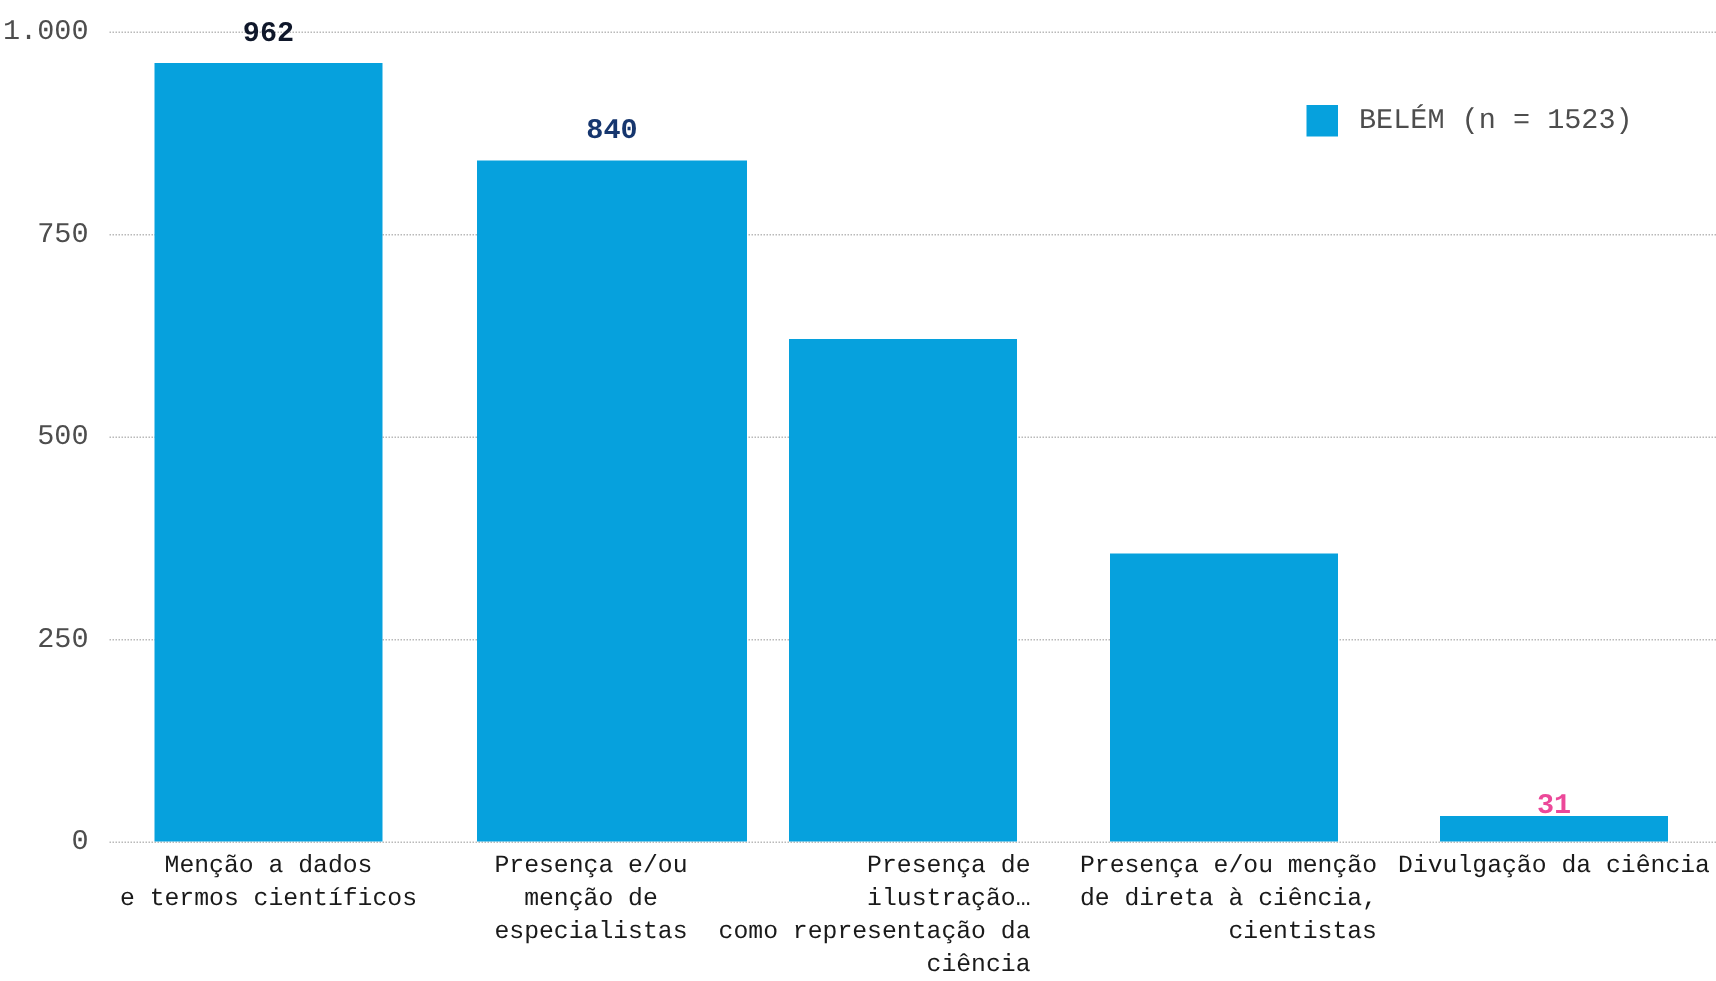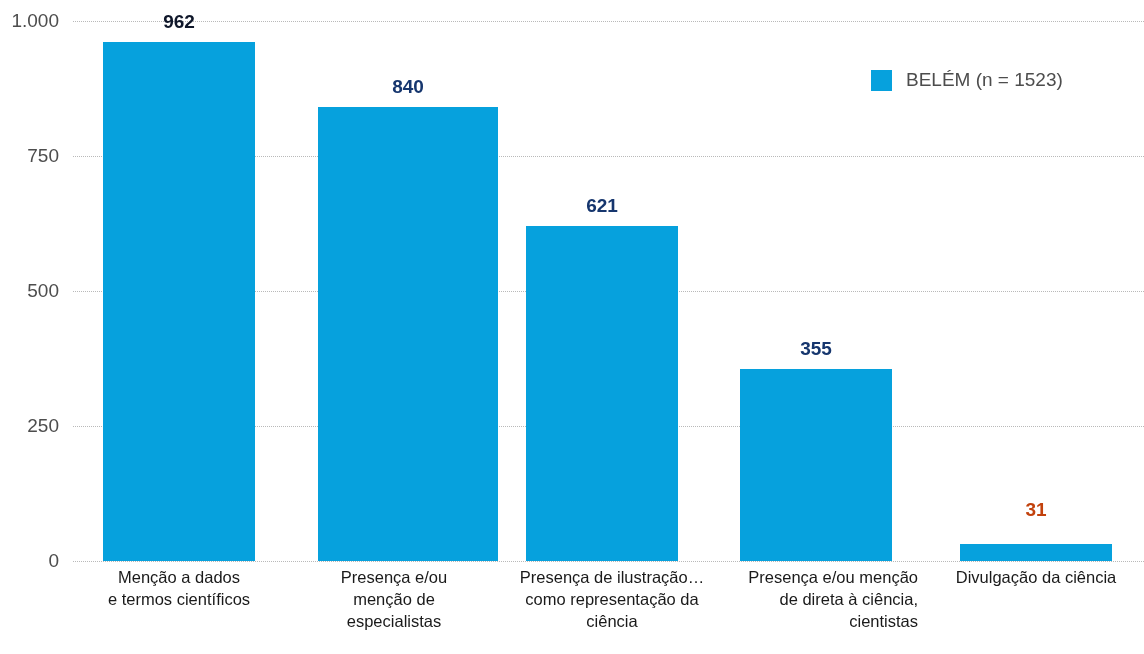--- a/index.html
+++ b/index.html
@@ -12,20 +12,21 @@
     height: 654px;
     font-family: "Liberation Sans", sans-serif;
     overflow: hidden;
   }
 
   #chart-root {
     position: relative;
     width: 1144px;
     height: 654px;
     background: #ffffff;
+    font-family: Liberation Mono, monospace;
   }
 
   
   
   .plot-area {
     position: absolute;
     left: 73px;
     top: 21px;
     width: 1071px;
     height: 540px;
@@ -148,40 +149,38 @@
       <div class="bar-value" style="bottom: 528.5px; color: #0f172a;">962</div>
       <div class="bar-rect" style="height: 519.5px; background: rgb(6, 161, 221);"></div>
     </div>
 
     <div class="bar-slot" style="left:245px; width:152px;padding-left:28px;">
       <div class="bar-value" style="bottom: 462.6px; color: rgb(22, 54, 110);">840</div>
       <div class="bar-rect" style="height: 453.6px; background: rgb(6, 161, 221);"></div>
     </div>
 
     <div class="bar-slot" style="left:453px; width:152px;">
-      <div class="bar-value" style="bottom: 344.3px; color: rgb(22, 54, 110);">621</div>
       <div class="bar-rect" style="height: 335.3px; background: rgb(6, 161, 221);"></div>
     </div>
 
     <div class="bar-slot" style="left:667px; width:152px;">
-      <div class="bar-value" style="bottom: 200.7px; color: rgb(22, 54, 110);">355</div>
       <div class="bar-rect" style="height: 191.7px; background: rgb(6, 161, 221);"></div>
     </div>
 
     <div class="bar-slot" style="left:887px; width:152px;">
-      <div class="bar-value" style="bottom: 40px; color: #c2410c;">31</div>
+      <div class="bar-value" style="bottom: 13px; color: #ec4899;">31</div>
       <div class="bar-rect" style="height: 16.7px; background: rgb(6, 161, 221);"></div>
     </div>
 
   </div>
 
   <div class="xlabels-layer">
     <div class="xlabel" style="left:223px; width:196px;">Presença e/ou<br>menção de<br>especialistas</div>
     <div class="xlabel" style="left:-4px; width:220px;">Menção a dados<br>e termos científicos</div>
-    <div class="xlabel" style="left:434px; width:210px;">Presença de ilustração…<br>como representação da<br>ciência</div>
+    <div class="xlabel" style="left:404px; width:210px;text-align:right;">Presença de ilustração…<br>como representação da<br>ciência</div>
     <div class="xlabel" style="left:641px; width:204px;text-align:right;">Presença e/ou menção<br>de direta à ciência,<br>cientistas</div>
     <div class="xlabel" style="left:858px; width:210px;">Divulgação da ciência</div>
   </div>
 
   <div class="legend">
     <div class="legend-swatch" style="background: rgb(6, 161, 221);"></div>
     <div class="legend-label">BELÉM (n = 1523)</div>
   </div>
 
 </div>

